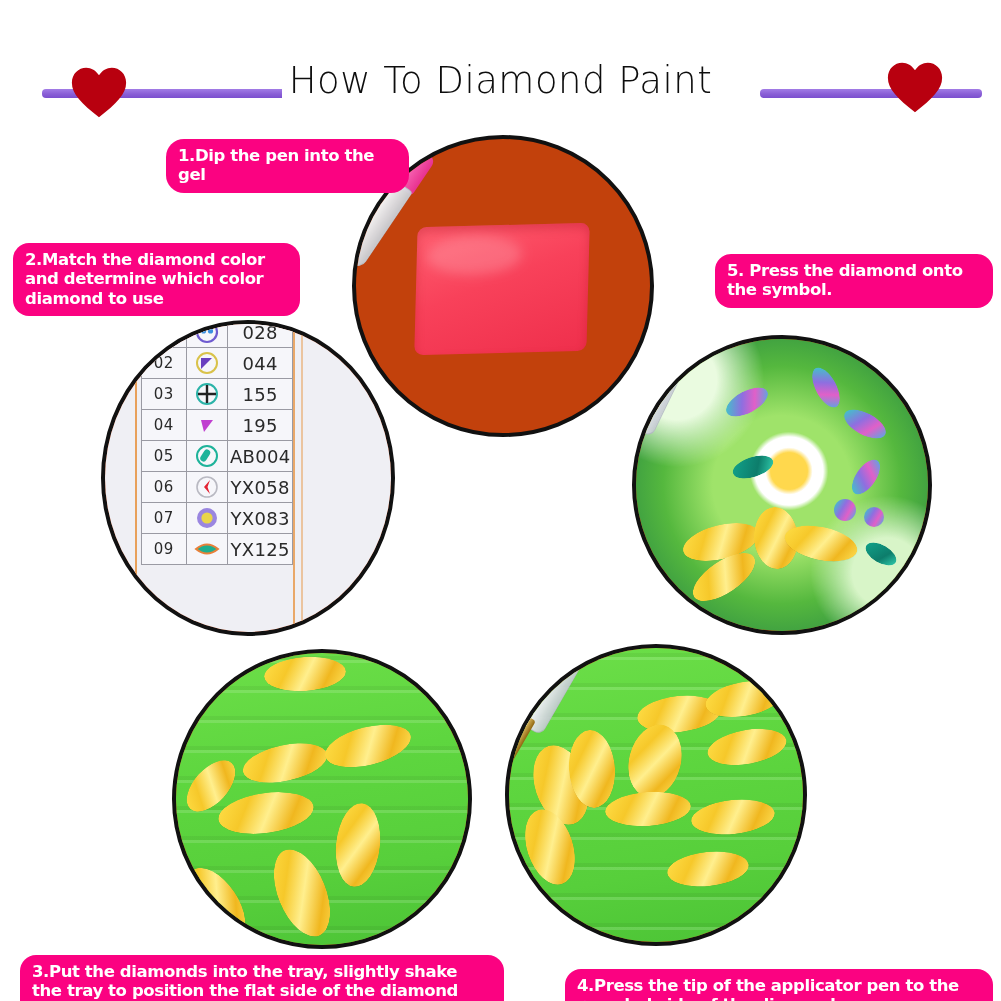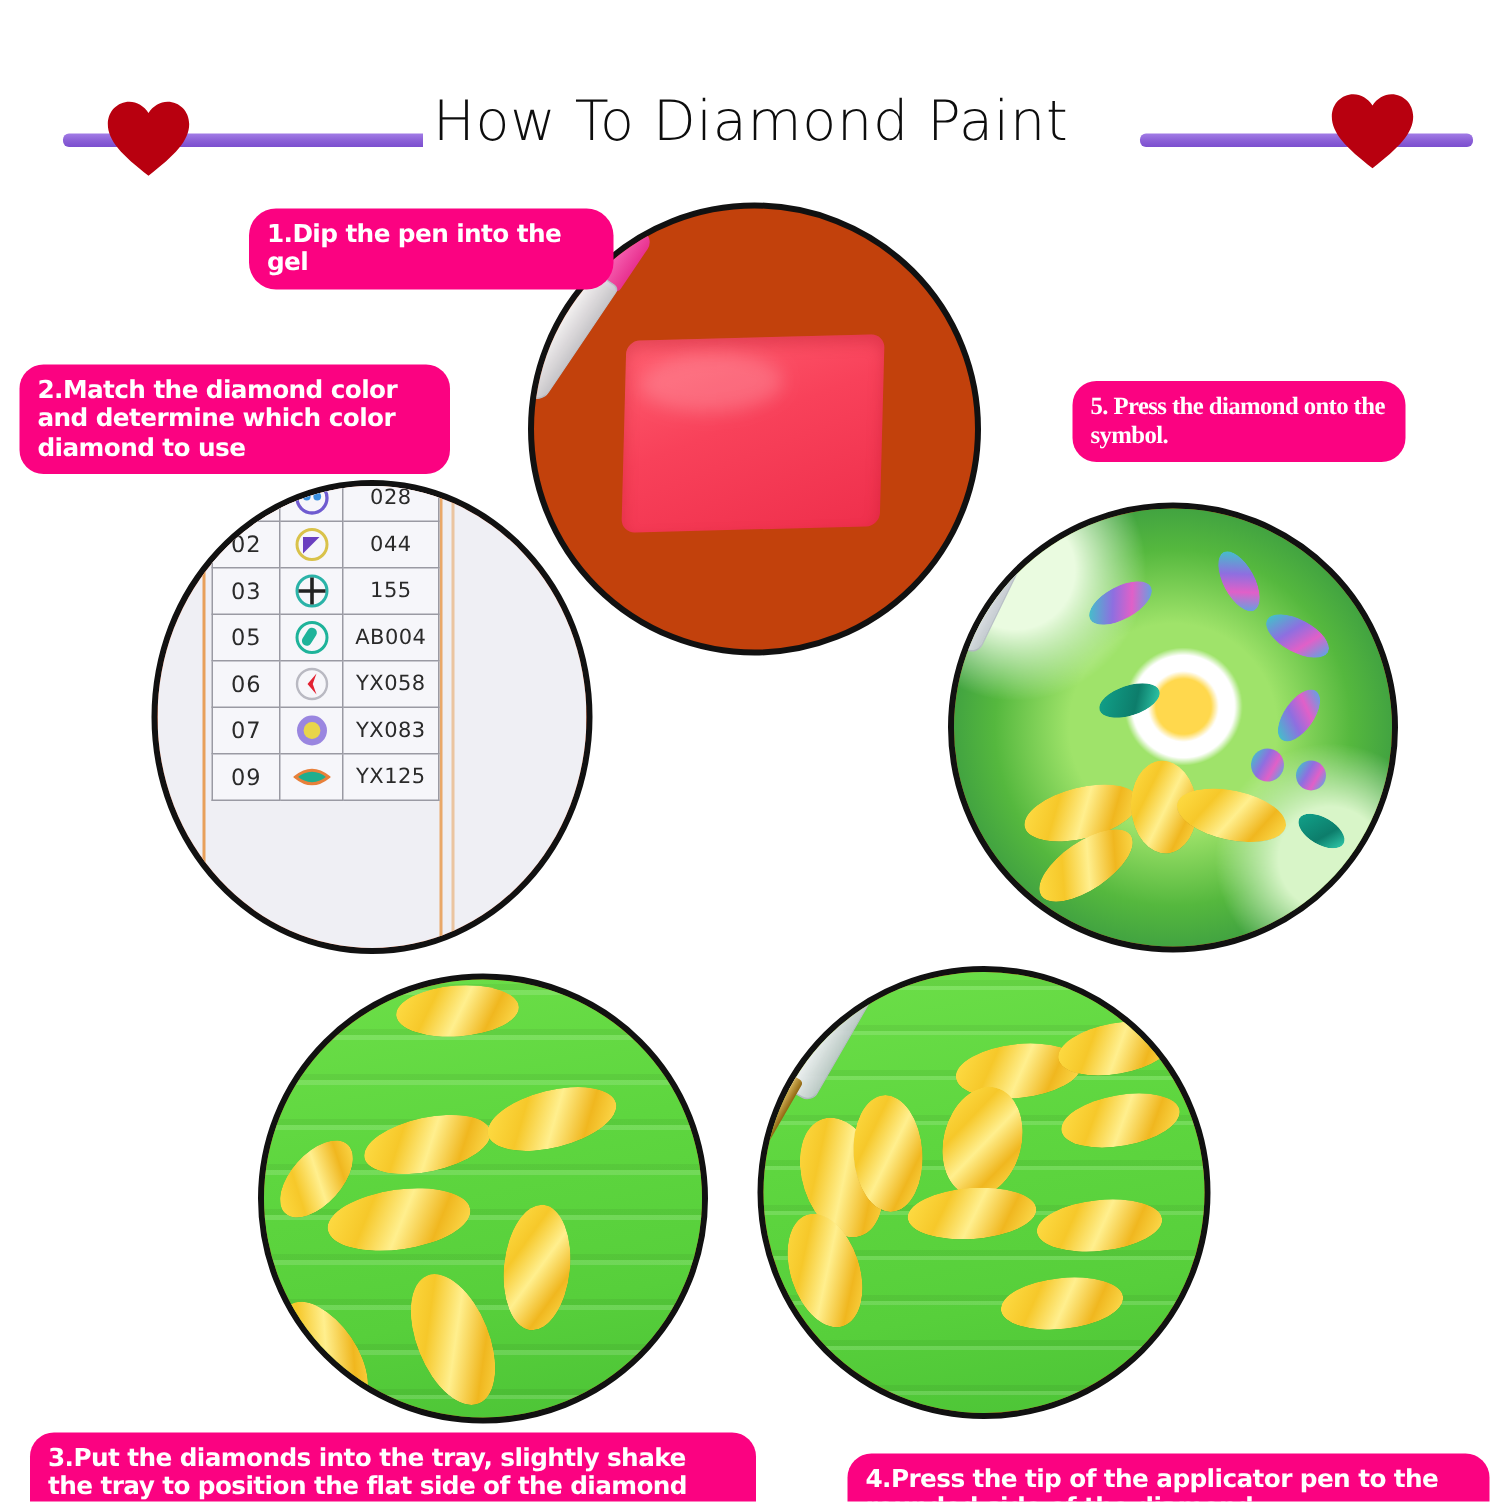--- a/index.html
+++ b/index.html
@@ -49,21 +49,21 @@
     font-weight:700;
     font-size:16.5px;
     line-height:1.18;
     padding:7px 12px 8px 12px;
     box-sizing:border-box;
     letter-spacing:-.4px;
     z-index:6;
   }
   .label.l1{left:166px;top:96px;width:243px;border-radius:18px;}
   .label.l2{left:13px;top:200px;width:287px;}
-  .label.l5{left:715px;top:211px;width:222px;font-family:Liberation Serif, serif;}
+  .label.l5{left:715px;top:211px;width:278px;}
   .label.l3{left:20px;top:912px;width:484px;}
   .label.l4{left:565px;top:926px;width:428px;}
 
   
   .circ{
     position:absolute;border-radius:50%;
     border:4px solid #111;
     overflow:hidden;
     background:#c2410c;
     z-index:2;
@@ -122,21 +122,21 @@
     font-family:"DejaVu Sans", sans-serif;
     font-size:13.5px;color:#2a2a2a;
     background:#f6f6fa;
   }
   .chart-tbl td{
     border:1px solid #9a9aa3;
     height:30px;text-align:center;vertical-align:middle;padding:0;
   }
   .chart-tbl td.num{width:46px;font-size:15px;letter-spacing:.5px;}
   .chart-tbl td.sym{width:42px;}
-  .chart-tbl td.code{width:64px;font-size:14px;letter-spacing:.3px;}
+  .chart-tbl td.code{width:64px;font-size:18px;letter-spacing:.3px;}
   .sym-wrap{display:block;width:26px;height:26px;margin:0 auto;}
 
   
   #c5{left:632px;top:292px;width:292px;height:292px;}
   .canvas-art{
     position:absolute;inset:-10%;
     background:
       radial-gradient(circle at 52% 46%, #ffd84d 0 7%, rgba(255,216,77,0) 9%),
       radial-gradient(circle at 52% 46%, #ffffff 0 13%, rgba(255,255,255,0) 15%),
       radial-gradient(circle at 20% 20%, #eafbe0 0 10%, rgba(234,251,224,0) 22%),
@@ -251,20 +251,30 @@
           </tr>
           <tr>
             <td class="num">03</td>
             <td class="sym">
               <svg class="sym-wrap" viewBox="0 0 26 26">
                   <circle cx="13" cy="13" r="10" fill="none" stroke="#2bb3a8" stroke-width="2"></circle>
                   <path d="M13 4 V22 M4 13 H22" stroke="#222" stroke-width="2.4"></path>
                 </svg>
             </td>
             <td class="code">155</td>
+          </tr>
+          <tr>
+            <td class="num">04</td>
+            <td class="sym">
+              <svg class="sym-wrap" viewBox="0 0 26 26">
+                  <circle cx="13" cy="13" r="10" fill="none" stroke="#eda martin" stroke-width="2"></circle>
+                  <path d="M7 8 L19 8 L10 20 Z" fill="#c03fd0"></path>
+                </svg>
+            </td>
+            <td class="code">195</td>
           </tr>
           <tr>
             <td class="num">05</td>
             <td class="sym">
               <svg class="sym-wrap" viewBox="0 0 26 26">
                   <circle cx="13" cy="13" r="10" fill="none" stroke="#1eb39a" stroke-width="2"></circle>
                   <rect x="8" y="7" width="6.5" height="13" rx="3.2" transform="rotate(32 13 13)" fill="#1eb39a"></rect>
                 </svg>
             </td>
             <td class="code">AB004</td>

